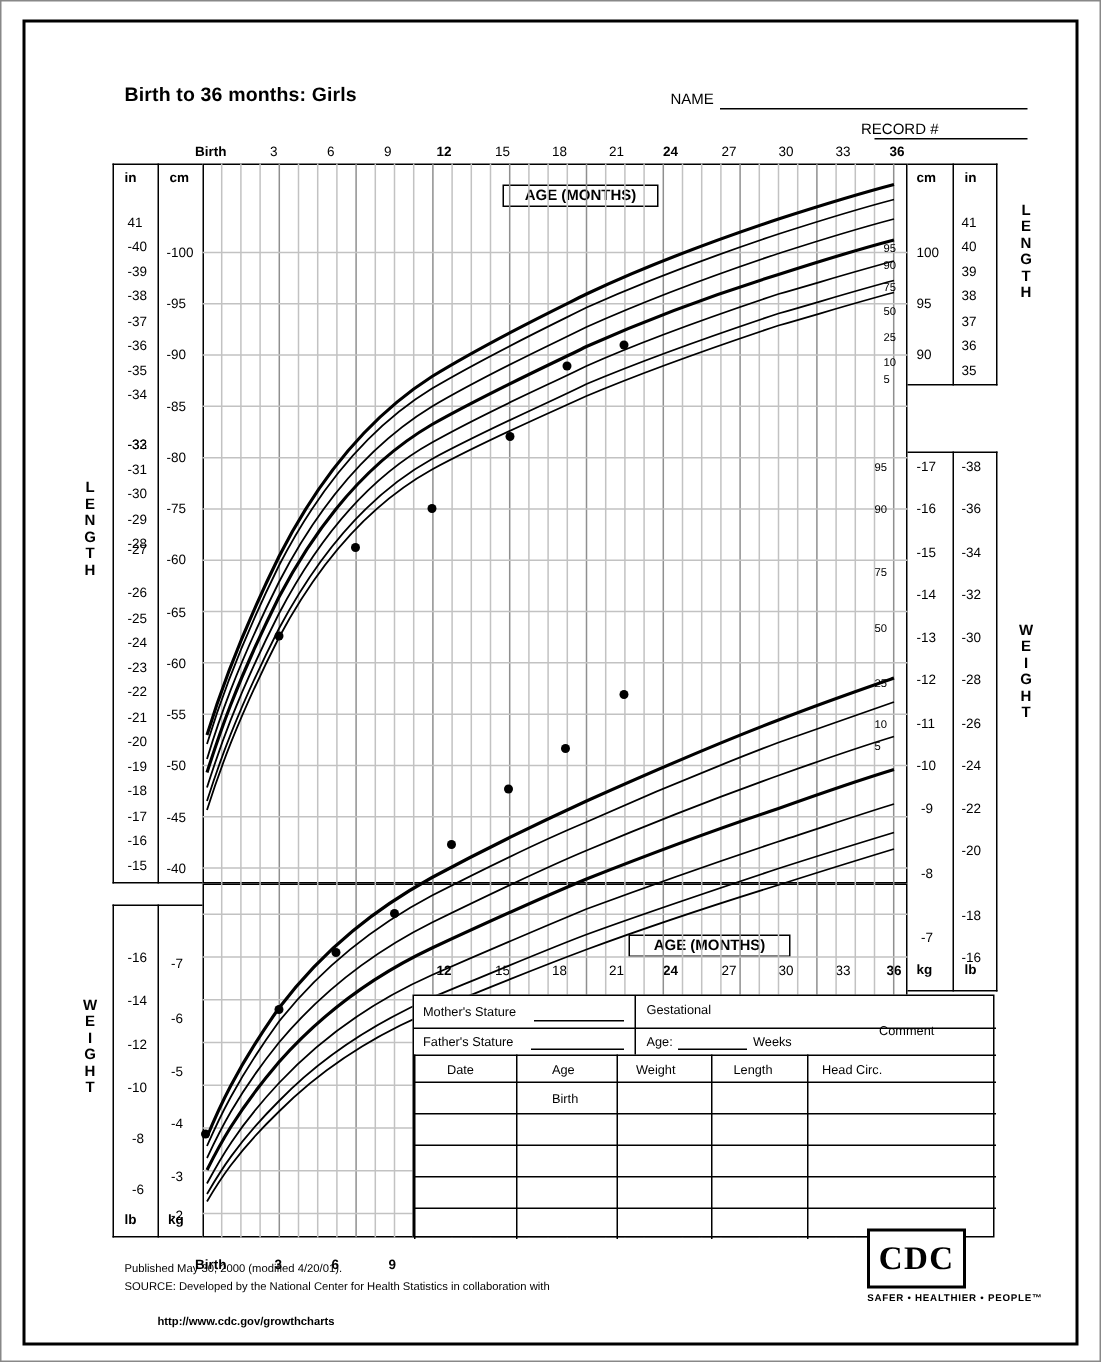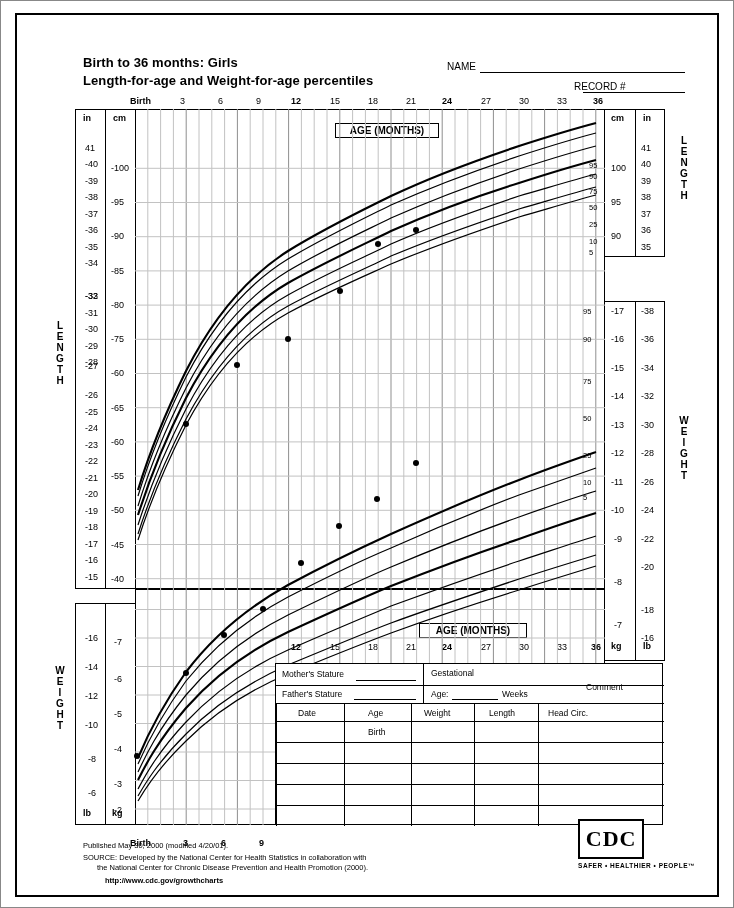--- a/index.html
+++ b/index.html
@@ -41,21 +41,20 @@
           font-family:"Liberation Serif",serif;font-weight:bold;font-size:22px;letter-spacing:1px;background:#fff;}
   .cdctag{font-size:6.5px;font-weight:bold;letter-spacing:.5px;margin-top:3px;}
 </style>
 </head>
 <body>
 
 <div id="page">
  <div id="sheet">
 
   <div class="txt title1">Birth to 36 months: Girls</div>
-  <div class="txt title2">Length-for-age and Weight-for-age percentiles</div>
   <div class="txt namelbl">NAME</div>
   <div class="ruleline" style="left:463px;top:57px;width:205px;"></div>
   <div class="txt reclbl">RECORD #</div>
   <div class="ruleline" style="left:566px;top:77px;width:102px;"></div>
 
   <div class="txt lbl b" style="left:113px;top:81px;">Birth</div>
   <div class="txt lbl" style="left:163px;top:81px;">3</div>
   <div class="txt lbl" style="left:201px;top:81px;">6</div>
   <div class="txt lbl" style="left:239px;top:81px;">9</div>
   <div class="txt lbl b" style="left:274px;top:81px;">12</div>
@@ -412,21 +411,20 @@
     <div class="cell" style="left:22px;top:44px;">Date</div>
     <div class="cell" style="left:92px;top:44px;">Age</div>
     <div class="cell" style="left:148px;top:44px;">Weight</div>
     <div class="cell" style="left:213px;top:44px;">Length</div>
     <div class="cell" style="left:272px;top:44px;">Head Circ.</div>
     <div class="cell" style="left:92px;top:63px;">Birth</div>
   </div>
 
   <div class="txt foot" style="left:66px;top:826px;">Published May 30, 2000 (modified 4/20/01).</div>
   <div class="txt foot" style="left:66px;top:838px;">SOURCE: Developed by the National Center for Health Statistics in collaboration with</div>
-  <div class="txt foot" style="left:80px;top:848px;">the National Center for Chronic Disease Prevention and Health Promotion (2000).</div>
   <div class="txt foot b" style="left:88px;top:861px;">http://www.cdc.gov/growthcharts</div>
 
   <div class="cdc">
     <div class="cdcbox">CDC</div>
     <div class="cdctag">SAFER • HEALTHIER • PEOPLE™</div>
   </div>
 
  </div>
 </div>
 

